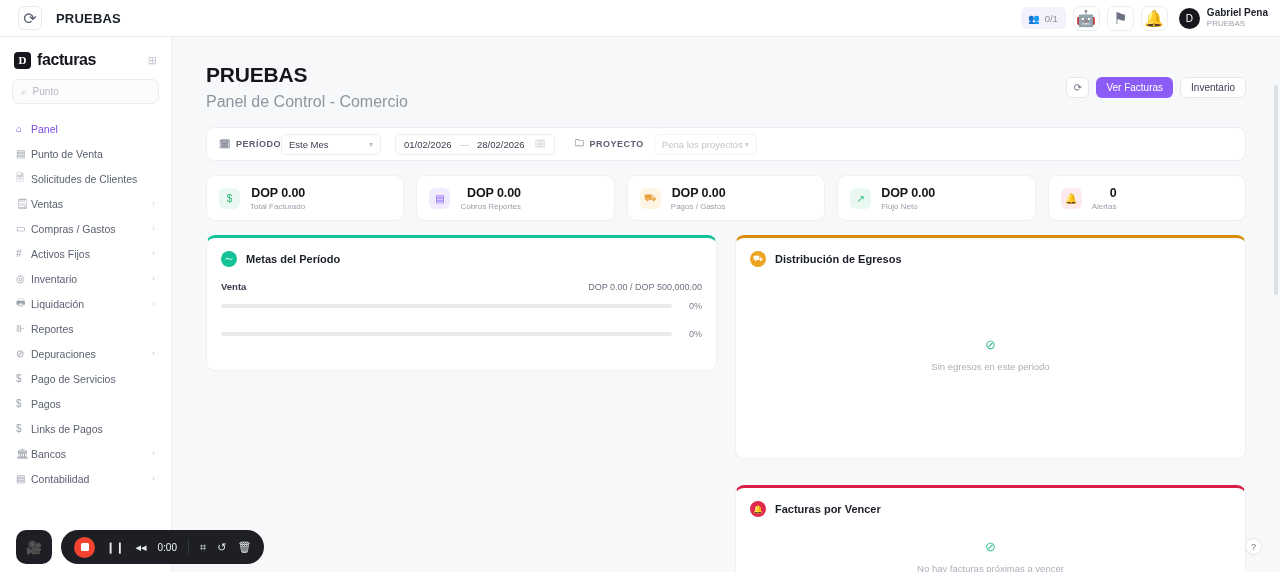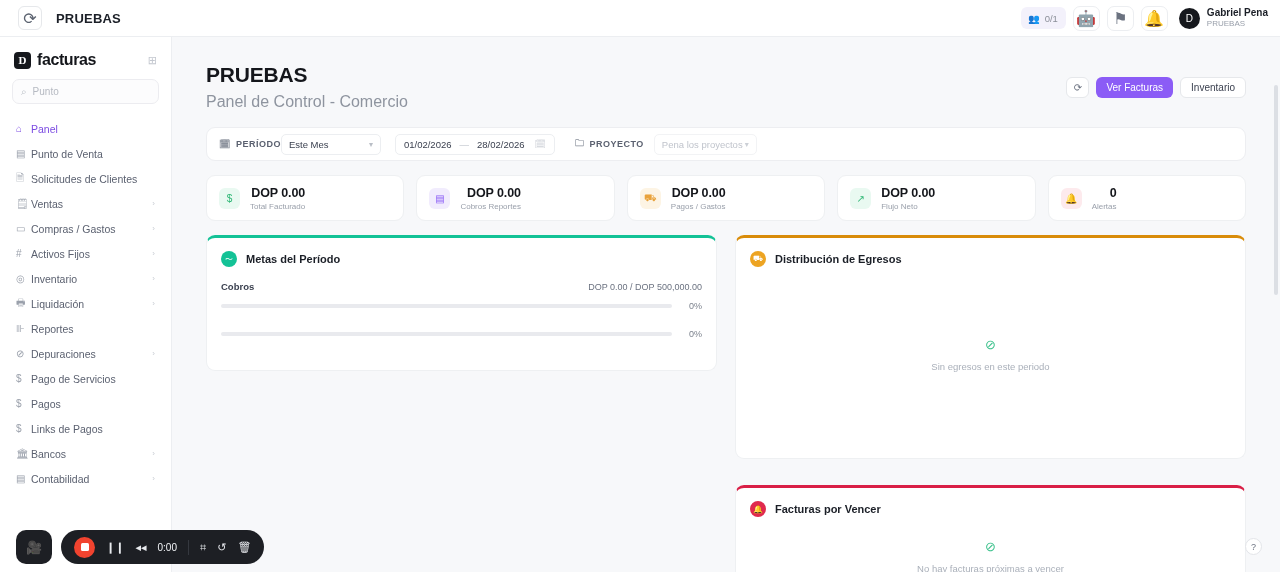--- a/index.html
+++ b/index.html
@@ -384,21 +384,21 @@
     <div class="grid">
 
       <div class="card" style="border-top-color:#13c296;height:136px">
         <div class="card-head">
           <div class="card-badge" style="background:#13c296">〜</div>
           <div class="card-title">Metas del Período</div>
         </div>
         <div class="goal-body">
           <div class="goal-row">
             <div class="goal-top">
-              <span class="goal-name">Cobros</span>
+              <span class="goal-name">Venta</span>
               <span class="goal-amt">DOP 0.00 / DOP 500,000.00</span>
             </div>
             <div class="goal-barline">
               <div class="goal-bar">
                   <i style="width:0%"></i>
                 </div>
               <span class="goal-pct">0%</span>
             </div>
           </div>
           <div class="goal-row">

